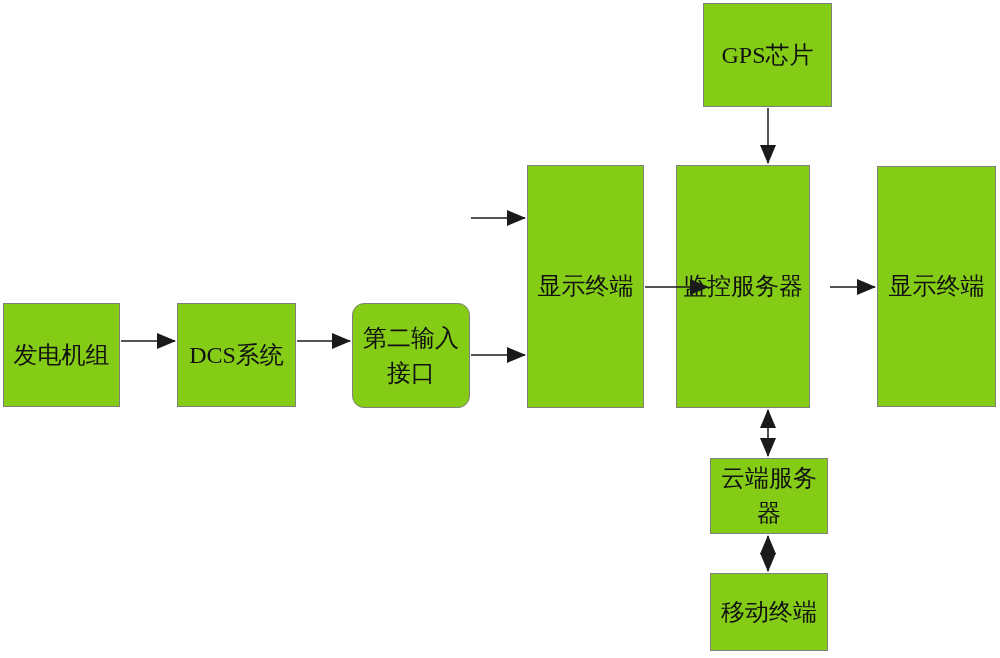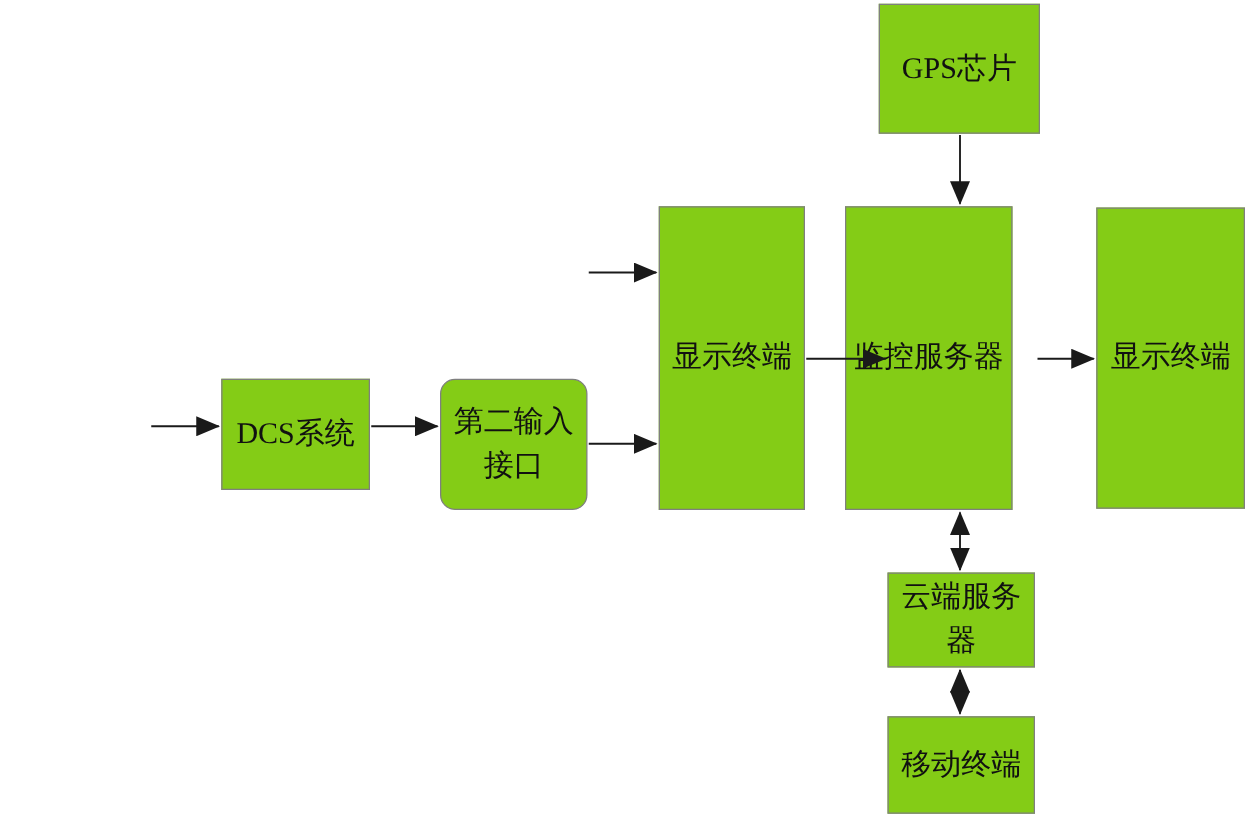--- a/index.html
+++ b/index.html
@@ -25,21 +25,21 @@
     justify-content: center;
     text-align: center;
     font-size: 24px;
     line-height: 35px;
     color: #111111;
     padding: 12px 6px;
     word-break: break-all;
   }
   
   .b-generator   { left:   3px; top: 303px; width: 117px; height: 104px; }
-  .b-dcs         { left: 177px; top: 303px; width: 119px; height: 89px; }
+  .b-dcs         { left: 177px; top: 303px; width: 119px; height: 104px; }
   .b-input1      { left: 352px; top: 166px; width: 118px; height: 105px; }
   .b-input2      { left: 352px; top: 303px; width: 118px; height: 105px; border-radius: 12px; }
   .b-controller  { left: 527px; top: 165px; width: 117px; height: 243px; }
   .b-gps         { left: 703px; top:   3px; width: 129px; height: 104px; }
   .b-monitor     { left: 676px; top: 165px; width: 134px; height: 243px; }
   .b-display     { left: 877px; top: 166px; width: 119px; height: 241px; }
   .b-cloud       { left: 710px; top: 458px; width: 118px; height:  76px; }
   .b-mobile      { left: 710px; top: 573px; width: 118px; height:  78px; }
   #connector-layer {
     position: absolute;
@@ -47,20 +47,23 @@
     width: 1000px;
     height: 658px;
     pointer-events: none;
   }
 </style>
 </head>
 <body>
 
 <div id="canvas">
 
+  <div class="block b-generator">
+    <span>发电机组</span>
+  </div>
 
   <div class="block b-dcs">
     <span>DCS系统</span>
   </div>
 
 
   <div class="block b-input2">
     <span>第二输入接口</span>
   </div>
 

